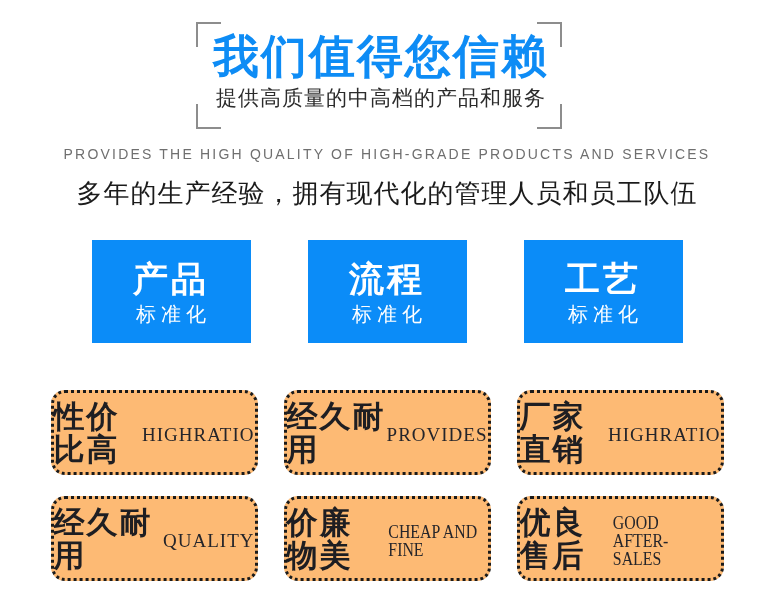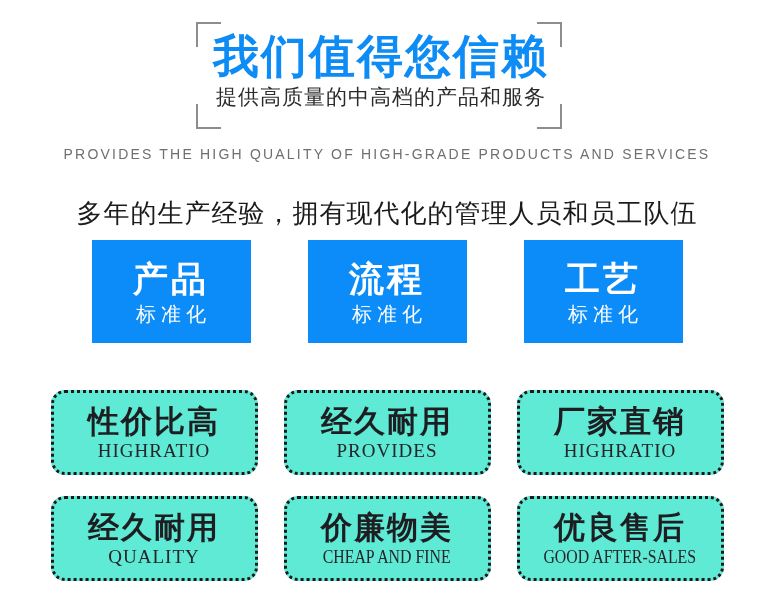--- a/index.html
+++ b/index.html
@@ -56,21 +56,21 @@
     position: absolute;
     left: 0;
     right: 0;
     top: 88px;
     text-align: center;
     color: #2b2b2b;
     font-size: 21px;
     font-weight: normal;
     letter-spacing: 1px;
     line-height: 1;
-    font-family: Liberation Mono, monospace;
+    font-family: Liberation Serif, serif;
   }
 
   .hero-en {
     position: absolute;
     left: 0;
     right: 0;
     top: 146px;
     text-align: center;
     color: #6f6f6f;
     font-size: 14px;
@@ -81,21 +81,20 @@
   .tagline {
     position: absolute;
     left: 0;
     right: 0;
     top: 176px;
     text-align: center;
     color: #1b1b1b;
     font-size: 26px;
     letter-spacing: 1px;
     font-family: "DejaVu Sans", "Liberation Sans", sans-serif;
-    margin-top: 20px;
   }
 
   
   .blue-row {
     position: absolute;
     left: 0;
     top: 240px;
     width: 774px;
     height: 103px;
     display: flex;
@@ -143,24 +142,24 @@
     gap: 26px;
     margin-bottom: 21px;
   }
   .card {
     width: 207px;
     height: 85px;
     box-sizing: border-box;
     border: 3px dotted #1a1a1a;
     border-radius: 14px;
     display: flex;
-    flex-direction: column;
+    flex-direction: row;
     align-items: center;
     justify-content: center;
-    background: #5eead4;
+    background: #fdba74;
   }
   .card .c-cn {
     font-size: 31px;
     font-weight: bold;
     color: #1e1e22;
     letter-spacing: 2px;
     line-height: 1.05;
     font-family: "DejaVu Serif", "Liberation Serif", serif;
   }
   .card .c-en {

